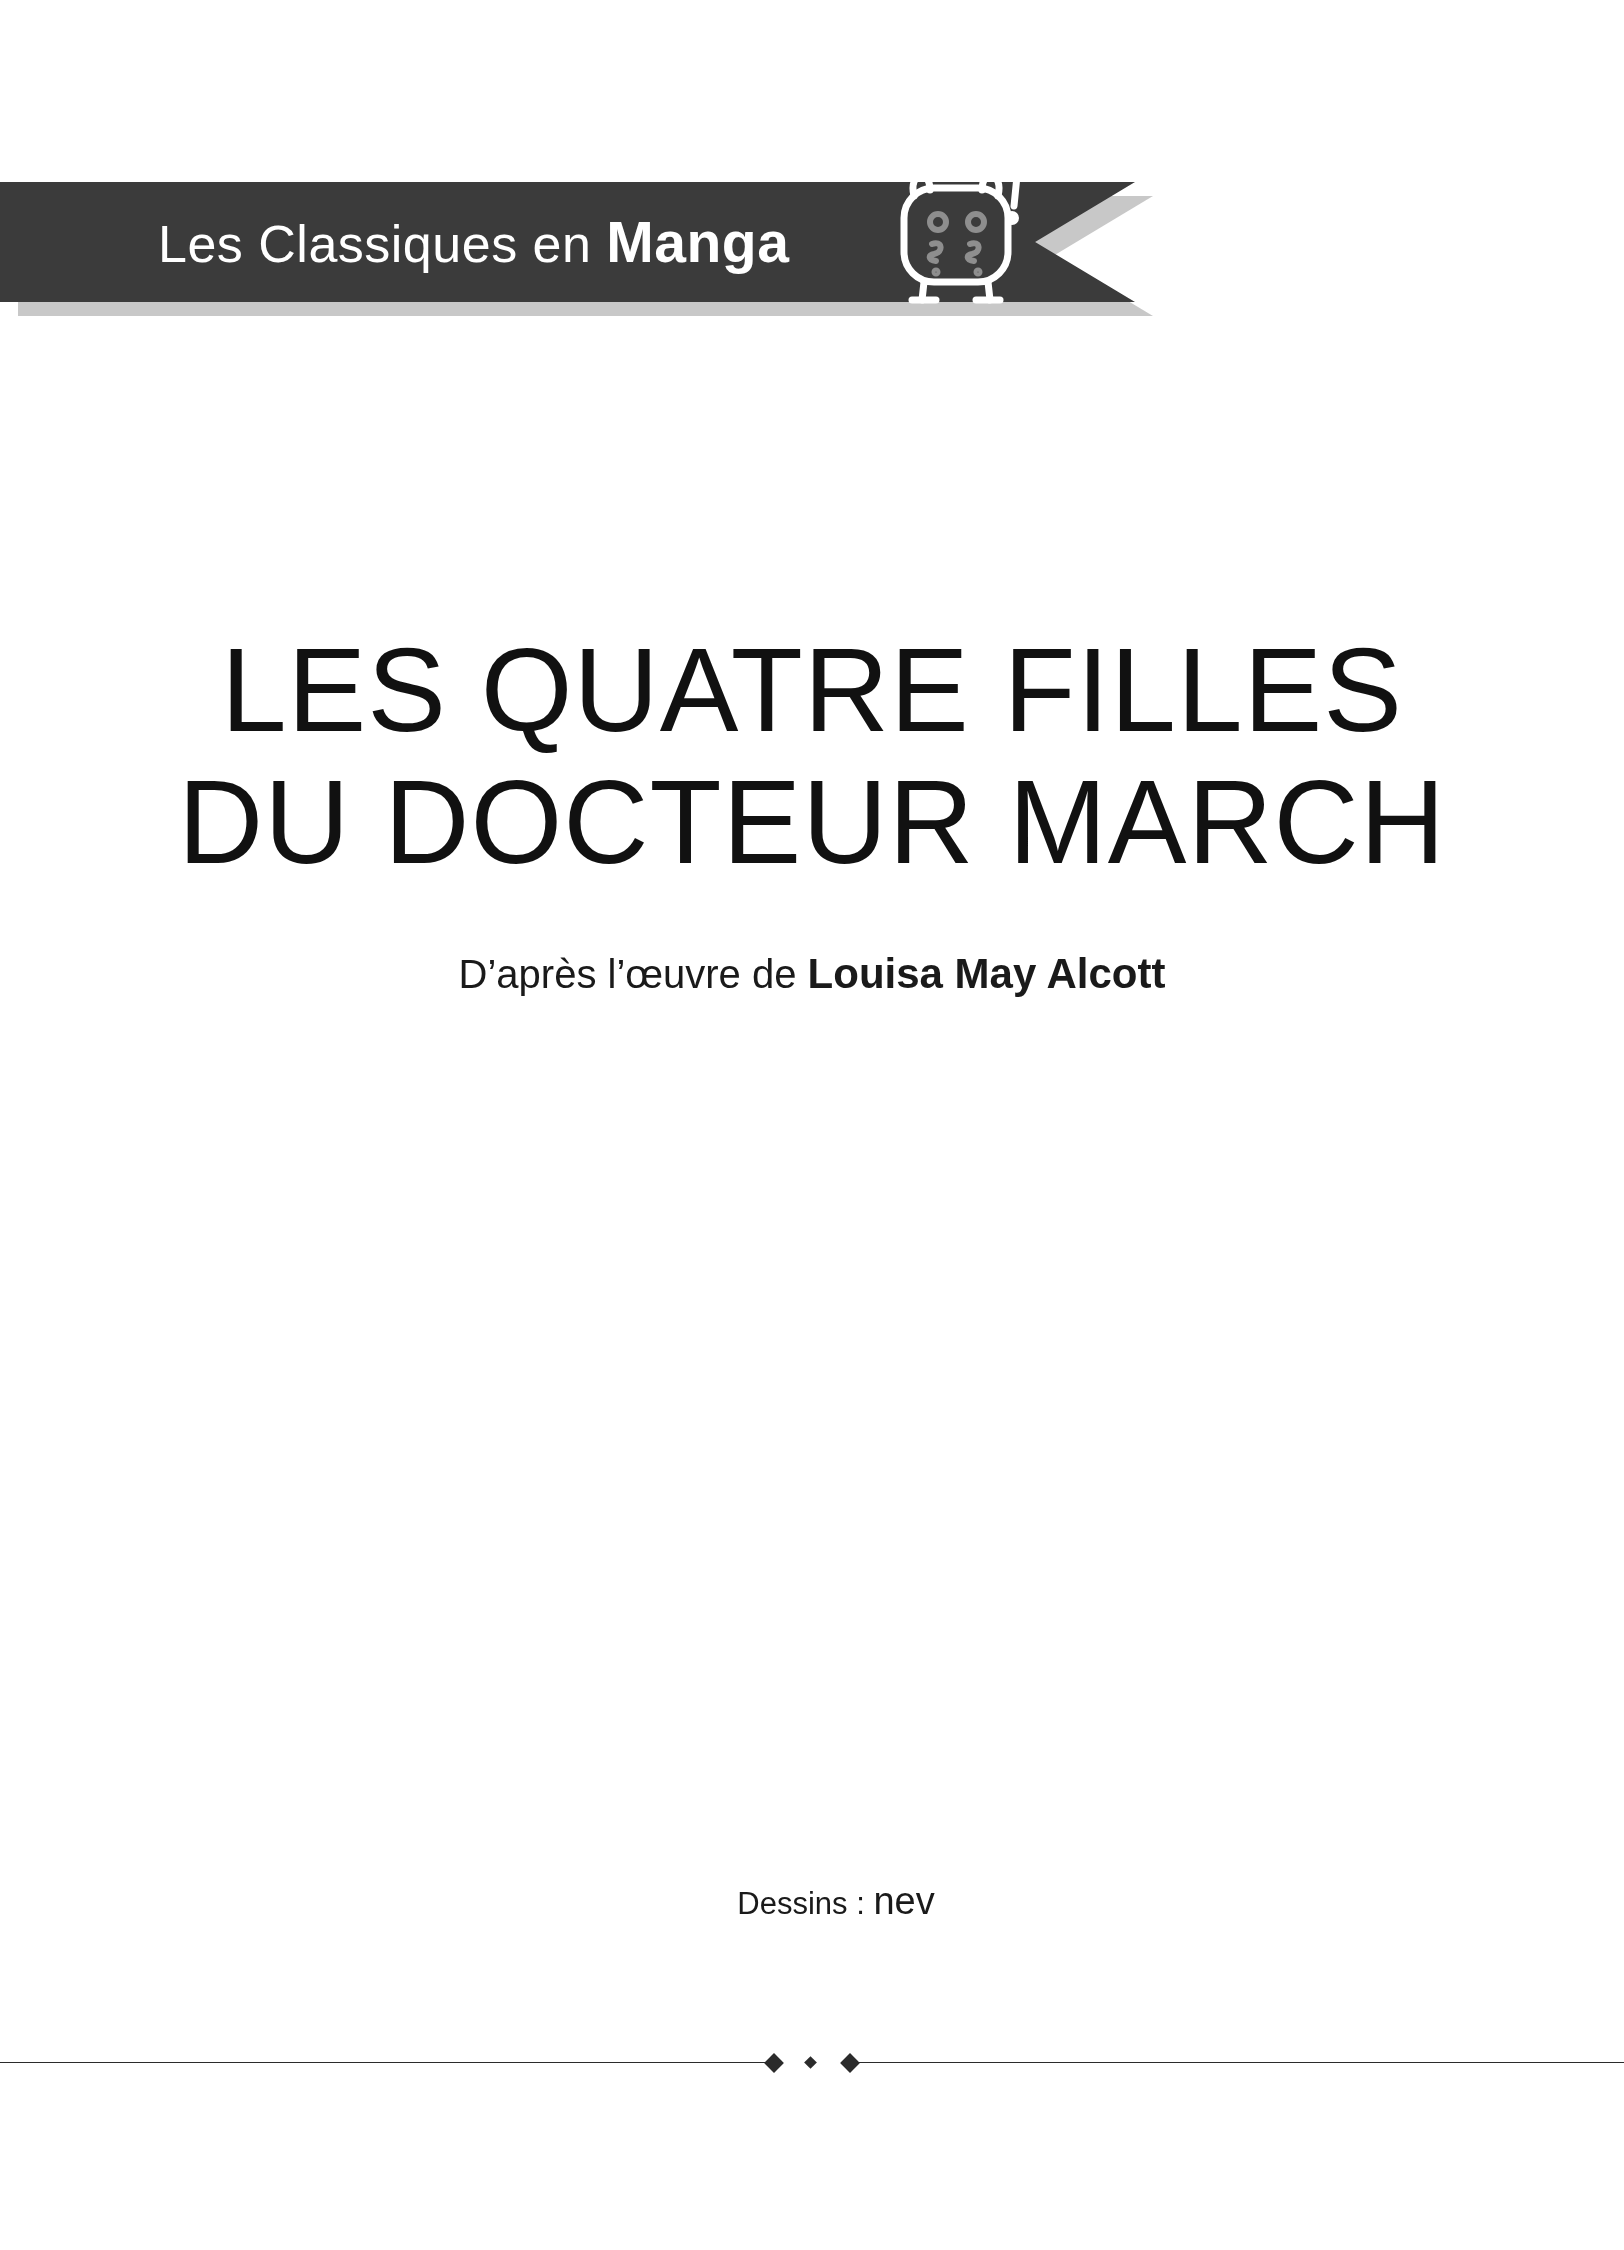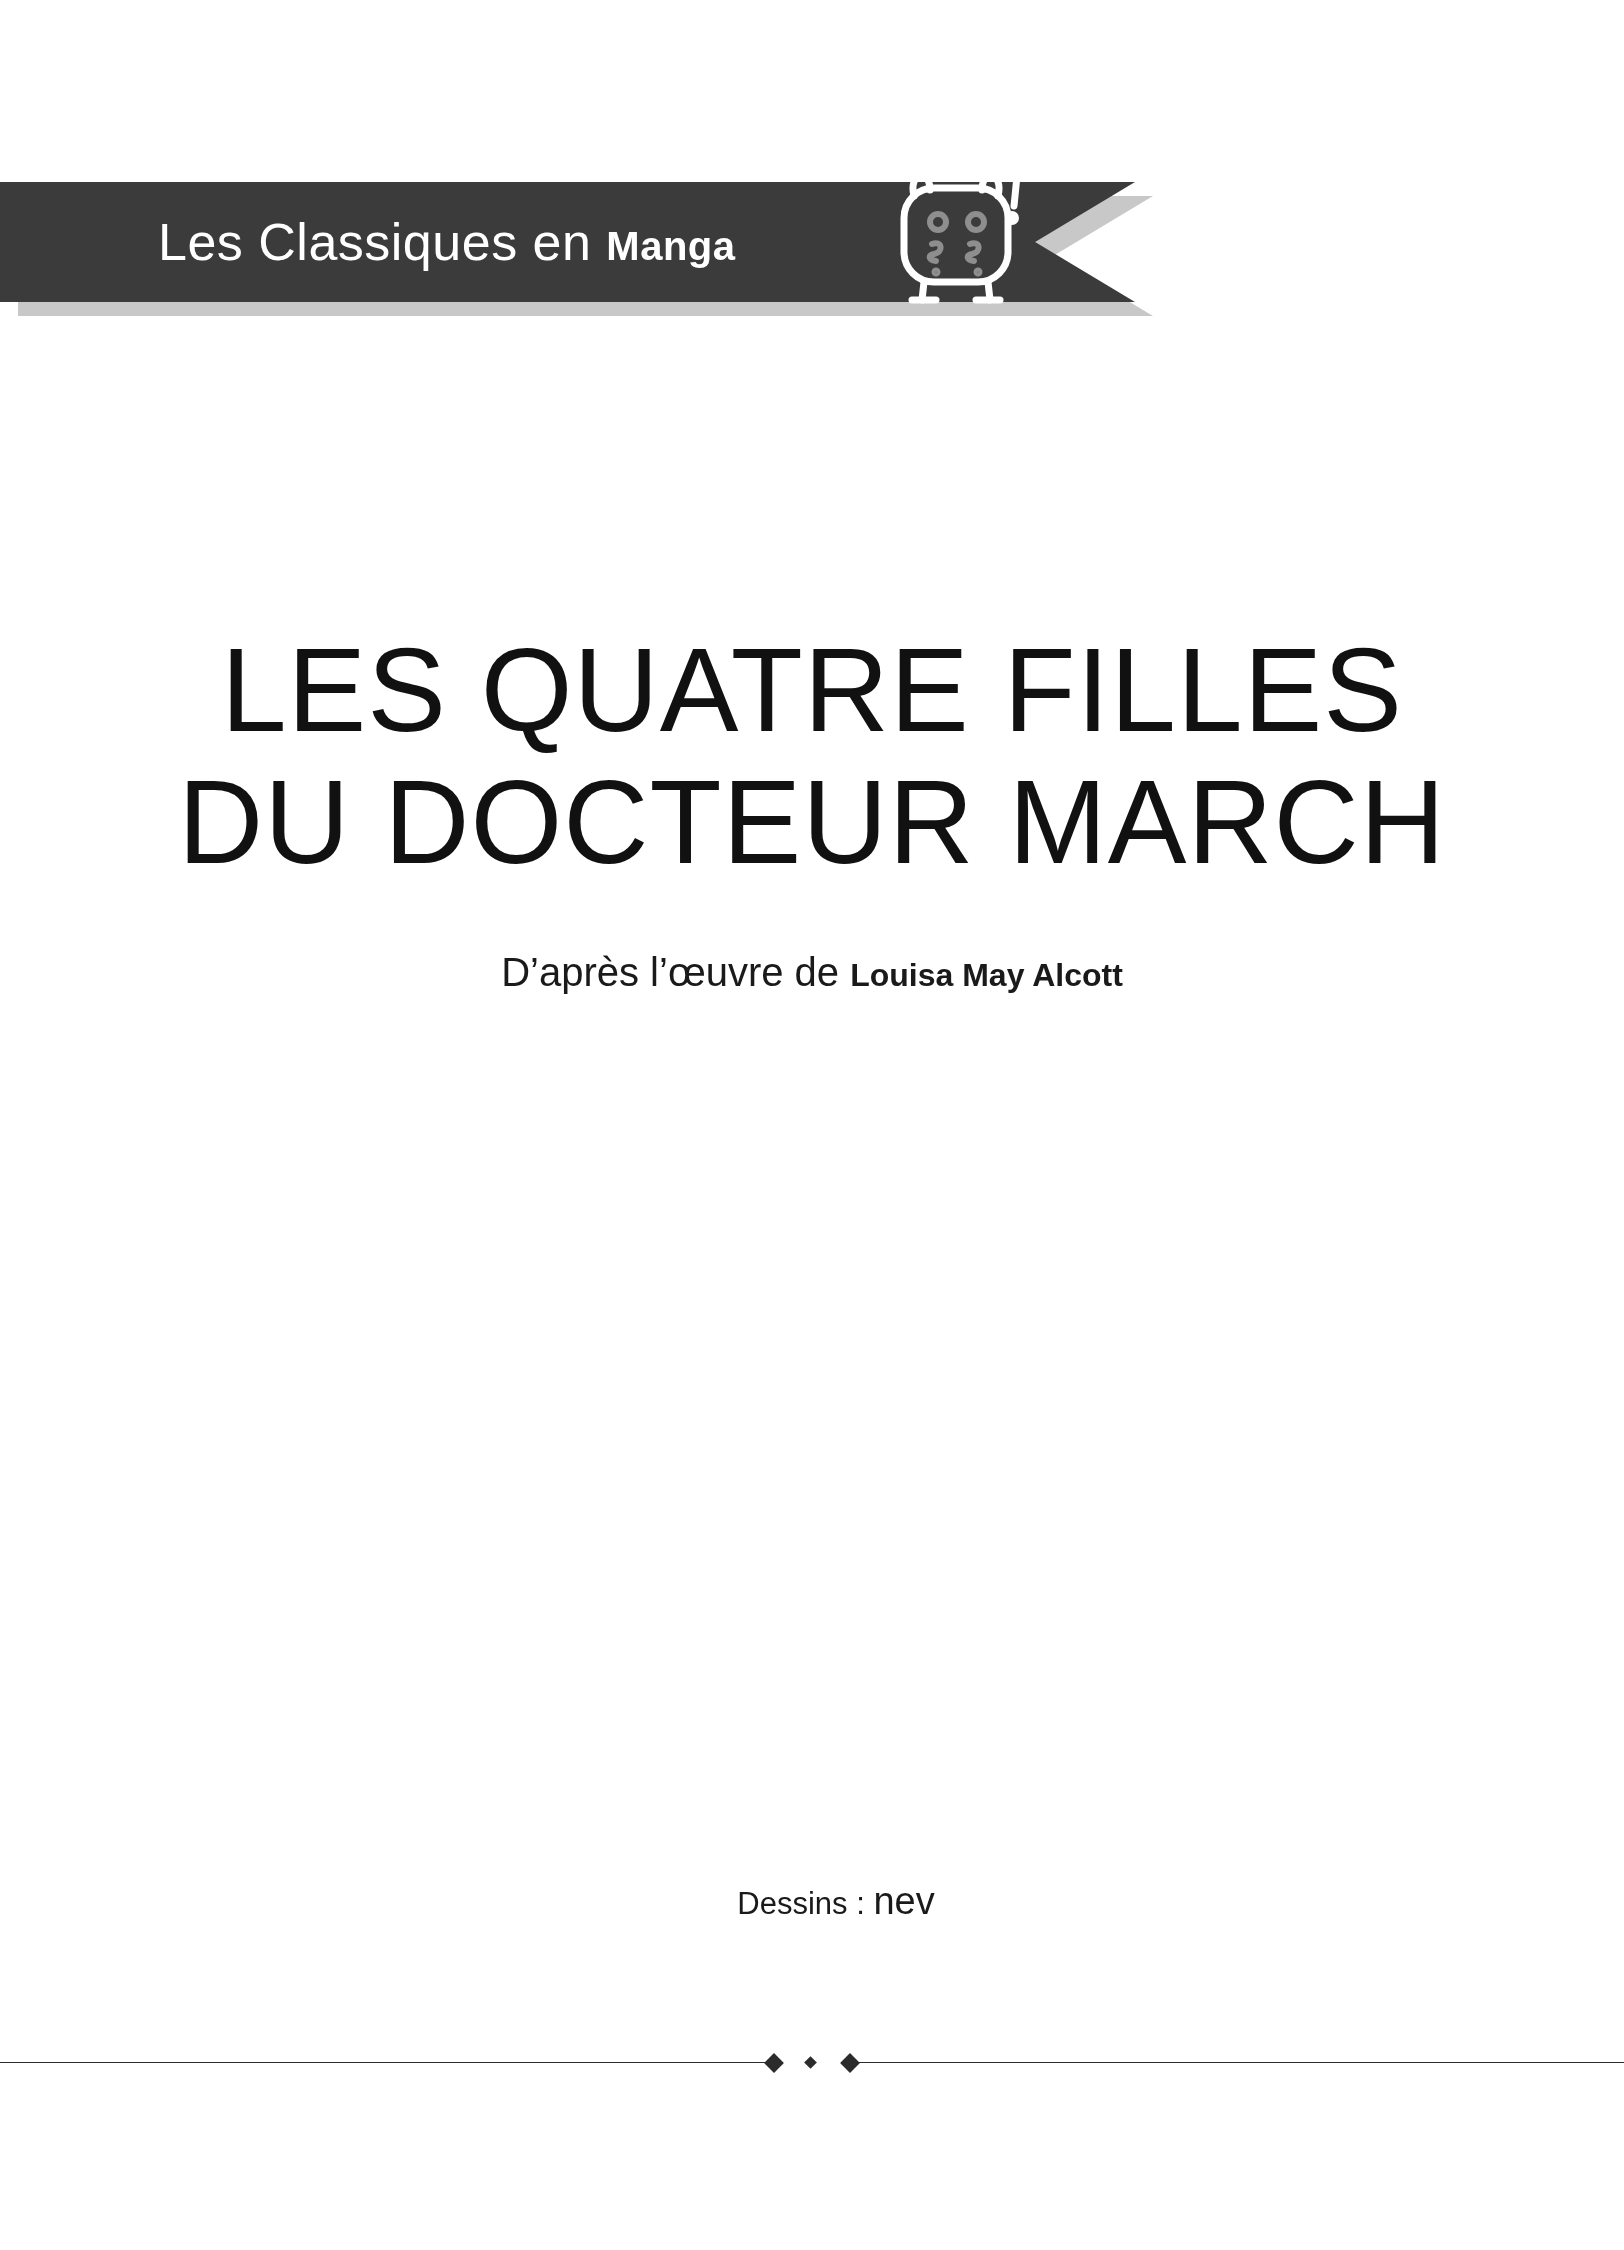--- a/index.html
+++ b/index.html
@@ -49,21 +49,21 @@
     top: 0;
     height: 120px;
     line-height: 120px;
     color: #ffffff;
     font-size: 52px;
     letter-spacing: .5px;
     white-space: nowrap;
   }
   .banner-text .strong {
     font-weight: bold;
-    font-size: 40px;
+    font-size: 57px;
     margin-top: 48px;
   }
 
   
   .mascot {
     position: absolute;
     left: 878px;
     top: 150px;
     width: 160px;
     height: 200px;
@@ -88,21 +88,21 @@
     white-space: nowrap;
   }
   .subtitle {
     margin-top: 62px;
     font-size: 40px;
     color: #1a1a1a;
     white-space: nowrap;
   }
   .subtitle .author {
     font-weight: bold;
-    font-size: 32px;
+    font-size: 42px;
   }
 
   
   .credits {
     position: absolute;
     top: 1880px;
     left: 0;
     width: 1624px;
     text-align: center;
     font-size: 31px;

